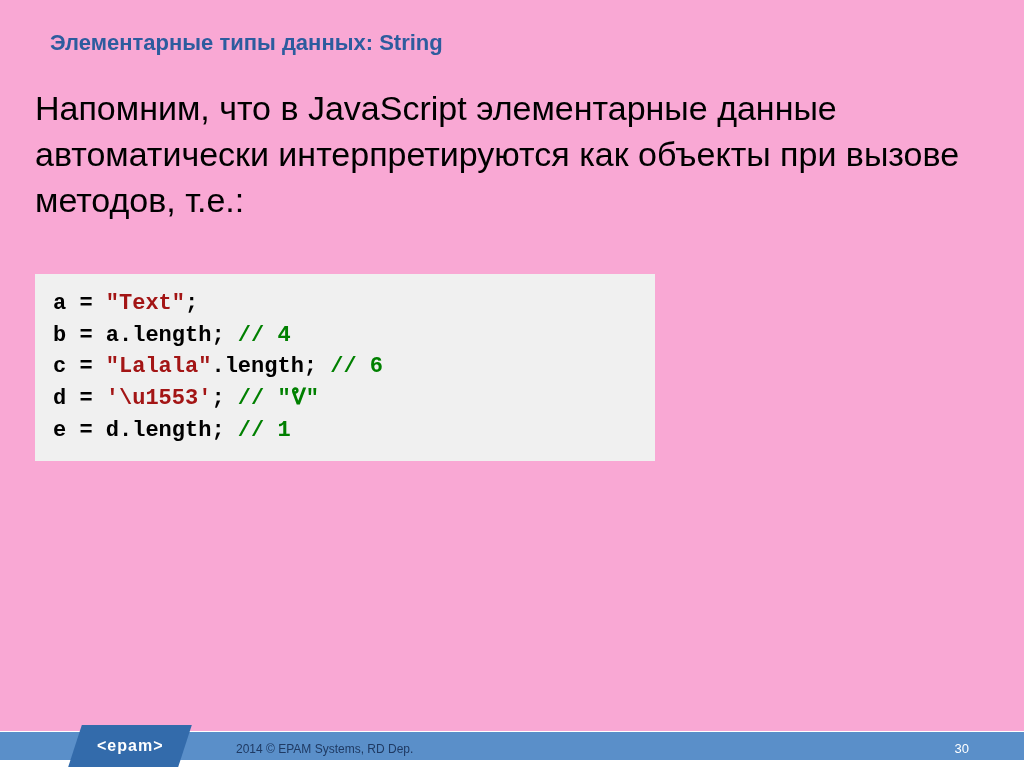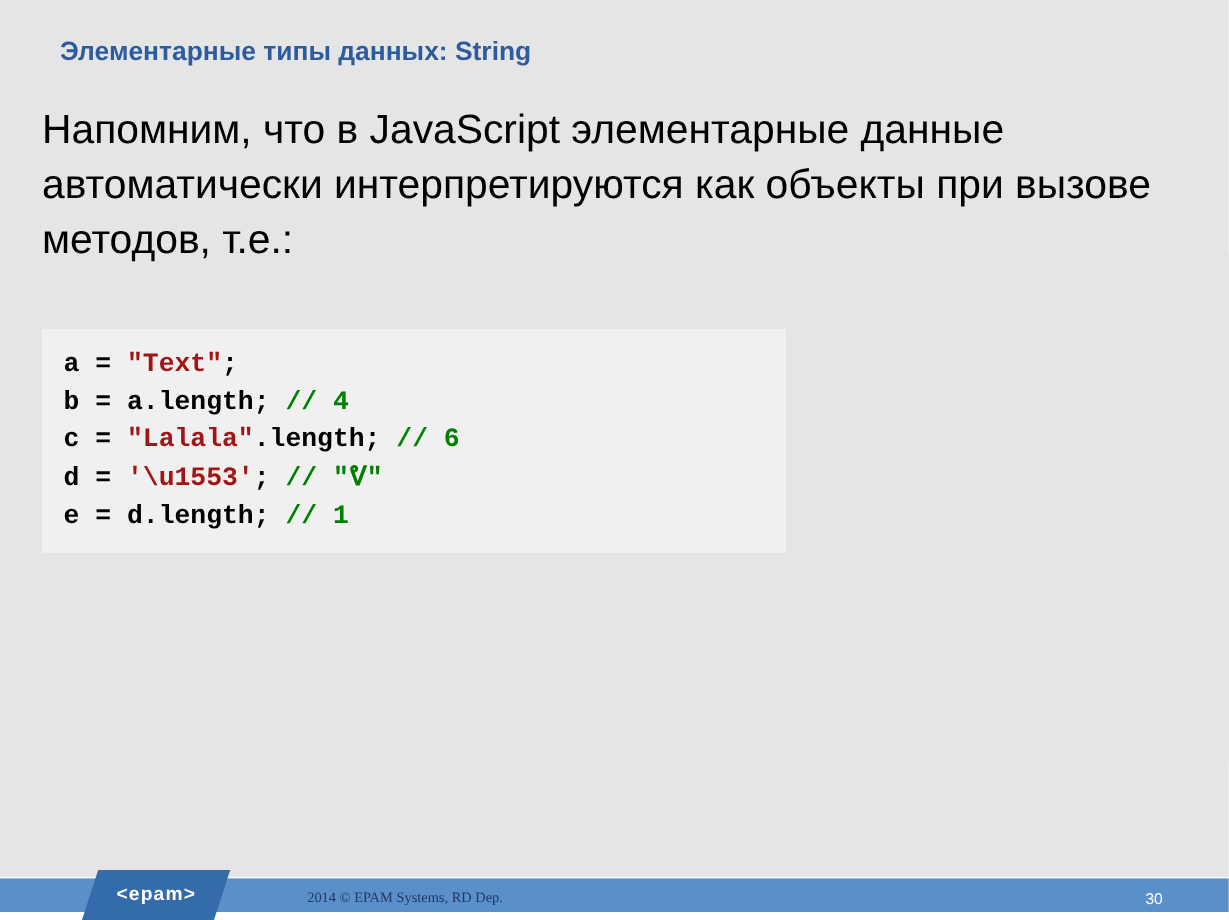--- a/index.html
+++ b/index.html
@@ -1,17 +1,17 @@
 <!DOCTYPE html>
 <html><head>
 <meta charset="utf-8">
 <style>
   * { margin: 0; padding: 0; box-sizing: border-box; }
   html, body { width: 1024px; height: 767px; font-family: Arial, sans-serif; background: #fff; overflow: hidden; }
-  .slide { position: relative; width: 1024px; height: 767px; background: #e5e5e5; }
+  .slide { position: relative; width: 1024px; height: 767px; background: #f9a8d4; }
   .title { color: #2d5c9e; font-weight: bold; font-size: 22px; padding: 30px 0 0 50px; }
   .body-text { color: #000; font-size: 34px; line-height: 1.35; padding: 30px 35px 0 35px; }
   .code-block {
     background: #f0f0f0;
     margin: 50px 0 0 35px;
     padding: 14px 18px;
     width: 620px;
     font-family: "Courier New", monospace;
     font-size: 22px;
     font-weight: bold;
@@ -45,24 +45,23 @@
   }
   .logo-text {
     transform: skewX(18deg);
     color: #fff;
     font-weight: bold;
     font-size: 16px;
     letter-spacing: 1px;
   }
   .copyright {
     position: absolute;
-    left: 256px; bottom: 11px;
+    left: 236px; bottom: 11px;
     color: #1f3a63;
     font-size: 12px;
-    font-family: Liberation Serif, serif;
   }
   .page-num {
     position: absolute;
     right: 55px; bottom: 11px;
     color: #fff;
     font-size: 13px;
   }
 </style>
 </head>
 <body>

